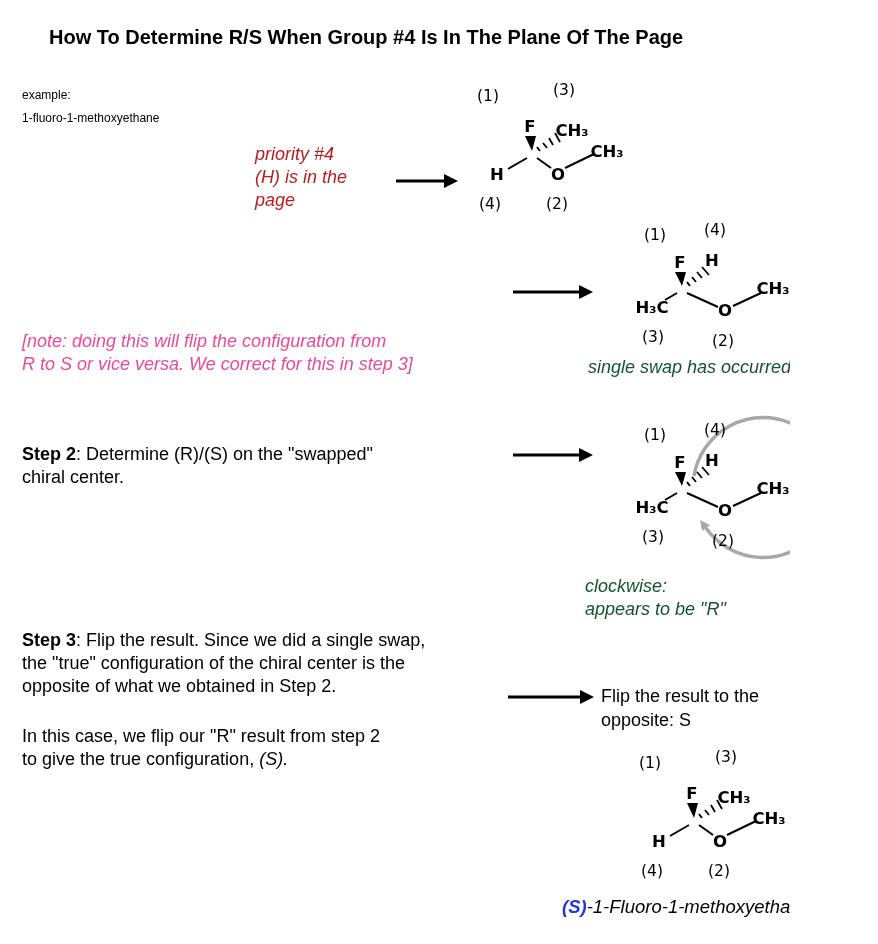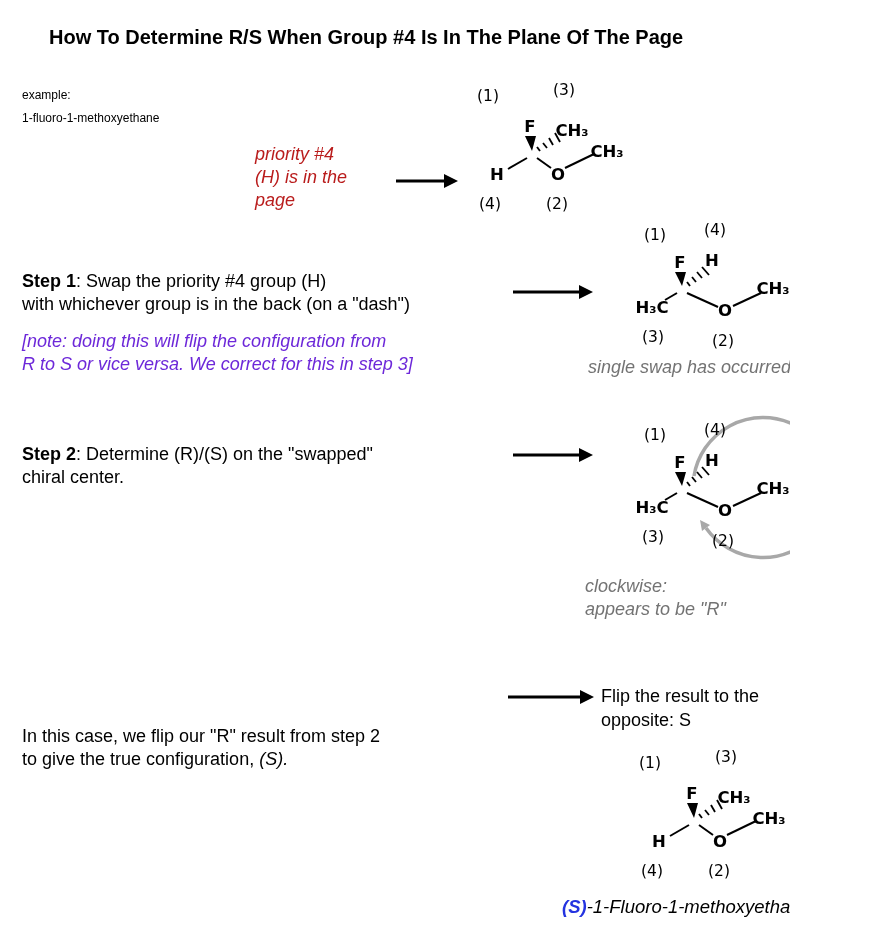--- a/index.html
+++ b/index.html
@@ -6,22 +6,22 @@
   #page {
     position:relative; width:790px; height:944px; background:#fff;
     font-family:"Liberation Sans", sans-serif; color:#000; overflow:hidden;
   }
   .abs { position:absolute; }
   .title { font-size:20px; font-weight:bold; white-space:nowrap; }
   .body-text { font-size:12px; line-height:23px; white-space:nowrap; }
   .step-text { font-size:18px; line-height:23px; white-space:nowrap; }
   .step-text b { font-weight:bold; }
   .blue-note { font-size:18px; line-height:23px; font-style:italic; color:#b91c1c; white-space:nowrap; }
-  .gray-note { font-size:18px; line-height:23px; font-style:italic; color:#6d28d9; white-space:nowrap; }
-  .caption { font-size:18px; line-height:23px; font-style:italic; color:#737373; white-space:nowrap; }
+  .gray-note { font-size:18px; line-height:23px; font-style:italic; color:#ec4899; white-space:nowrap; }
+  .caption { font-size:18px; line-height:23px; font-style:italic; color:#14532d; white-space:nowrap; }
   .flip-text { font-size:18px; line-height:24px; white-space:nowrap; }
   .final-caption { font-size:18.5px; font-style:italic; white-space:nowrap; }
   .blue-bold { color:#2433e0; font-weight:bold; }
   text.atom { font-family:"DejaVu Sans", sans-serif; font-size:16.5px; font-weight:bold; text-anchor:middle; fill:#000; }
   text.pr { font-family:"DejaVu Sans", sans-serif; font-size:15.5px; text-anchor:middle; fill:#000; }
 </style>
 </head>
 <body>
 
 <div id="page">
@@ -61,24 +61,20 @@
     <text class="pr" x="104" y="17">(3)</text>
     <text class="atom" x="70" y="54" fill="#2db82d">F</text>
     <text class="atom" x="112" y="58">CH₃</text>
     <text class="atom" x="37" y="102">H</text>
     <text class="atom" x="98" y="102" fill="#ee1100">O</text>
     <text class="atom" x="147" y="79">CH₃</text>
     <text class="pr" x="30" y="131">(4)</text>
     <text class="pr" x="97" y="131">(2)</text>
   </svg>
 
-  <div class="abs step-text" style="left:22px; top:270px;">
-    <div><b>Step 1</b><span>: Swap the priority #4 group (H)</span></div>
-    <div>with whichever group is in the back (on a "dash")</div>
-  </div>
   <div class="abs gray-note" style="left:22px; top:330px;">
     <div>[note: doing this will flip the configuration from</div>
     <div>R to S or vice versa. We correct for this in step 3]</div>
   </div>
 
   <svg class="abs" style="left:513px; top:281px;" width="82" height="22">
     <line x1="0" y1="11" x2="66" y2="11" stroke="#000" stroke-width="3"></line>
     <polygon points="66,4 80,11 66,18" fill="#000"></polygon>
   </svg>
 
@@ -145,20 +141,25 @@
     <text class="atom" x="143" y="76">CH₃</text>
     <text class="pr" x="23" y="124">(3)</text>
     <text class="pr" x="93" y="128">(2)</text>
   </svg>
 
   <div class="abs caption" style="left:585px; top:575px;">
     <div>clockwise:</div>
     <div>appears to be "R"</div>
   </div>
 
+  <div class="abs step-text" style="left:22px; top:629px;">
+    <div><b>Step 3</b><span>: Flip the result. Since we did a single swap,</span></div>
+    <div>the "true" configuration of the chiral center is the</div>
+    <div>opposite of what we obtained in Step 2.</div>
+  </div>
   <div class="abs step-text" style="left:22px; top:725px;">
     <div>In this case, we flip our "R" result from step 2</div>
     <div><span>to give the true configuration, </span><i>(S).</i></div>
   </div>
 
   <svg class="abs" style="left:508px; top:686px;" width="88" height="22">
     <line x1="0" y1="11" x2="72" y2="11" stroke="#000" stroke-width="3"></line>
     <polygon points="72,4 86,11 72,18" fill="#000"></polygon>
   </svg>
 

